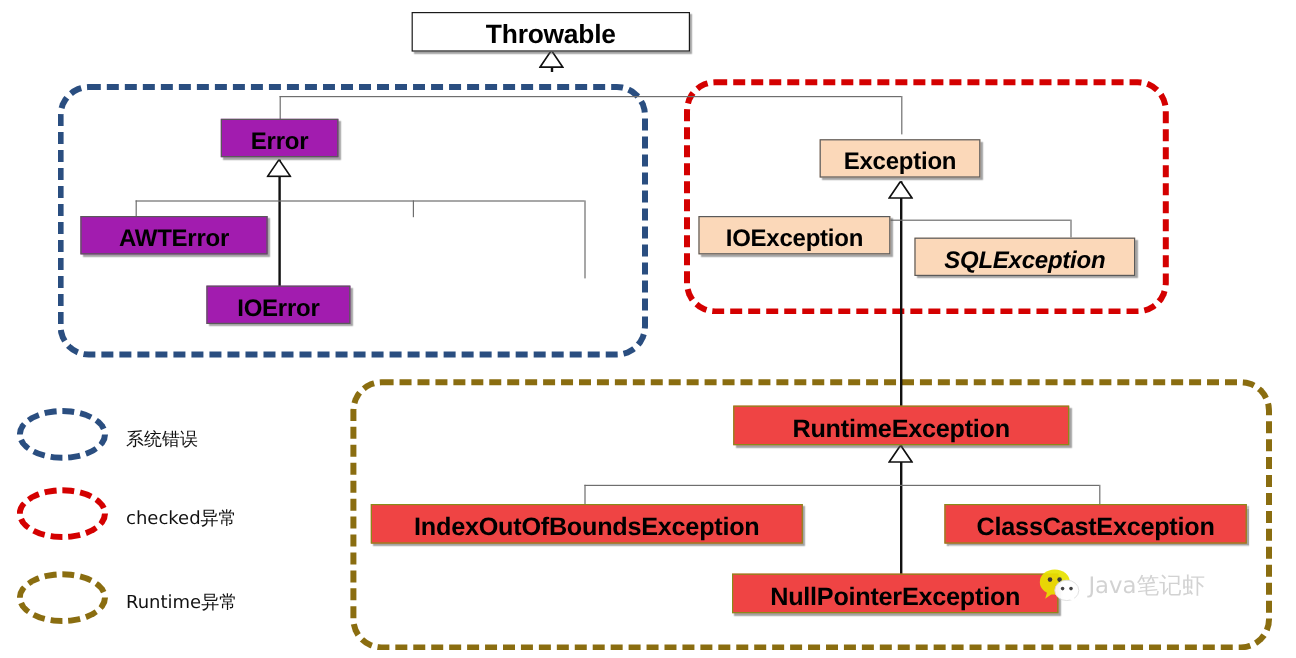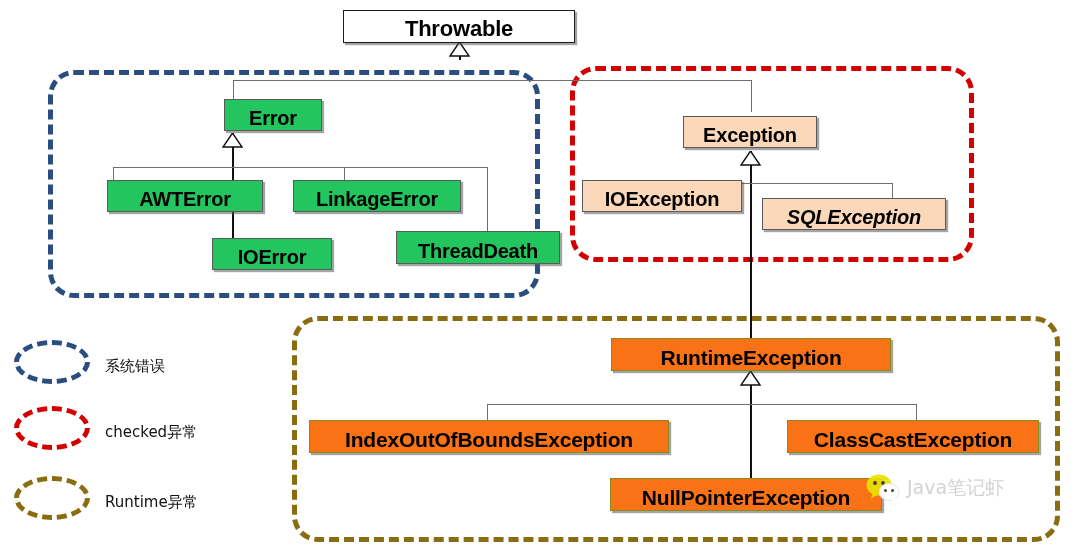--- a/index.html
+++ b/index.html
@@ -24,23 +24,23 @@
     justify-content: center;
     border: 1px solid #4d4d4d;
     box-shadow: 2px 2px 1px rgba(90,90,90,0.55);
     font-weight: bold;
     color: #000000;
     letter-spacing: -0.2px;
     white-space: nowrap;
     z-index: 6;
   }
   .node.root      { background: #ffffff; border-color: #1a1a1a; }
-  .node.errorfill { background: #22c55e; border-color: #5a5a5a; margin-left: 40px; }
+  .node.errorfill { background: #a21caf; border-color: #5a5a5a; }
   .node.excfill   { background: #fbd8b9; border-color: #5a5a5a; }
-  .node.rtfill    { background: #f97316; border-color: #8a8a1a; }
+  .node.rtfill    { background: #ef4444; border-color: #8a8a1a; }
 
   
   .ln {
     position: absolute;
     background: #6e6e6e;
     z-index: 3;
   }
   .ln.h { height: 1px; }
   .ln.v { width: 1px; }
   .ln.dark { background: #111111; width: 2px; }
@@ -155,31 +155,25 @@
   </div>
 
   <div class="node errorfill" style="left:184px; top:99px; width:98px; height:32px; font-size:20px;">
     <span>Error</span>
   </div>
 
   <div class="node errorfill" style="left:67px; top:180px; width:156px; height:32px; font-size:20px;">
     <span>AWTError</span>
   </div>
 
-  <div class="node errorfill" style="left:253px; top:180px; width:168px; height:32px; font-size:20px;">
-    <span>LinkageError</span>
-  </div>
 
   <div class="node errorfill" style="left:172px; top:238px; width:120px; height:32px; font-size:20px;">
     <span>IOError</span>
   </div>
 
-  <div class="node errorfill" style="left:356px; top:231px; width:164px; height:33px; font-size:20px;">
-    <span>ThreadDeath</span>
-  </div>
 
   <div class="node excfill" style="left:683px; top:116px; width:134px; height:32px; font-size:20px;">
     <span>Exception</span>
   </div>
 
   <div class="node excfill" style="left:582px; top:180px; width:160px; height:32px; font-size:20px;">
     <span>IOException</span>
   </div>
 
   <div class="node excfill" style="left:762px; top:198px; width:184px; height:32px; font-size:20px;font-style:italic;">

